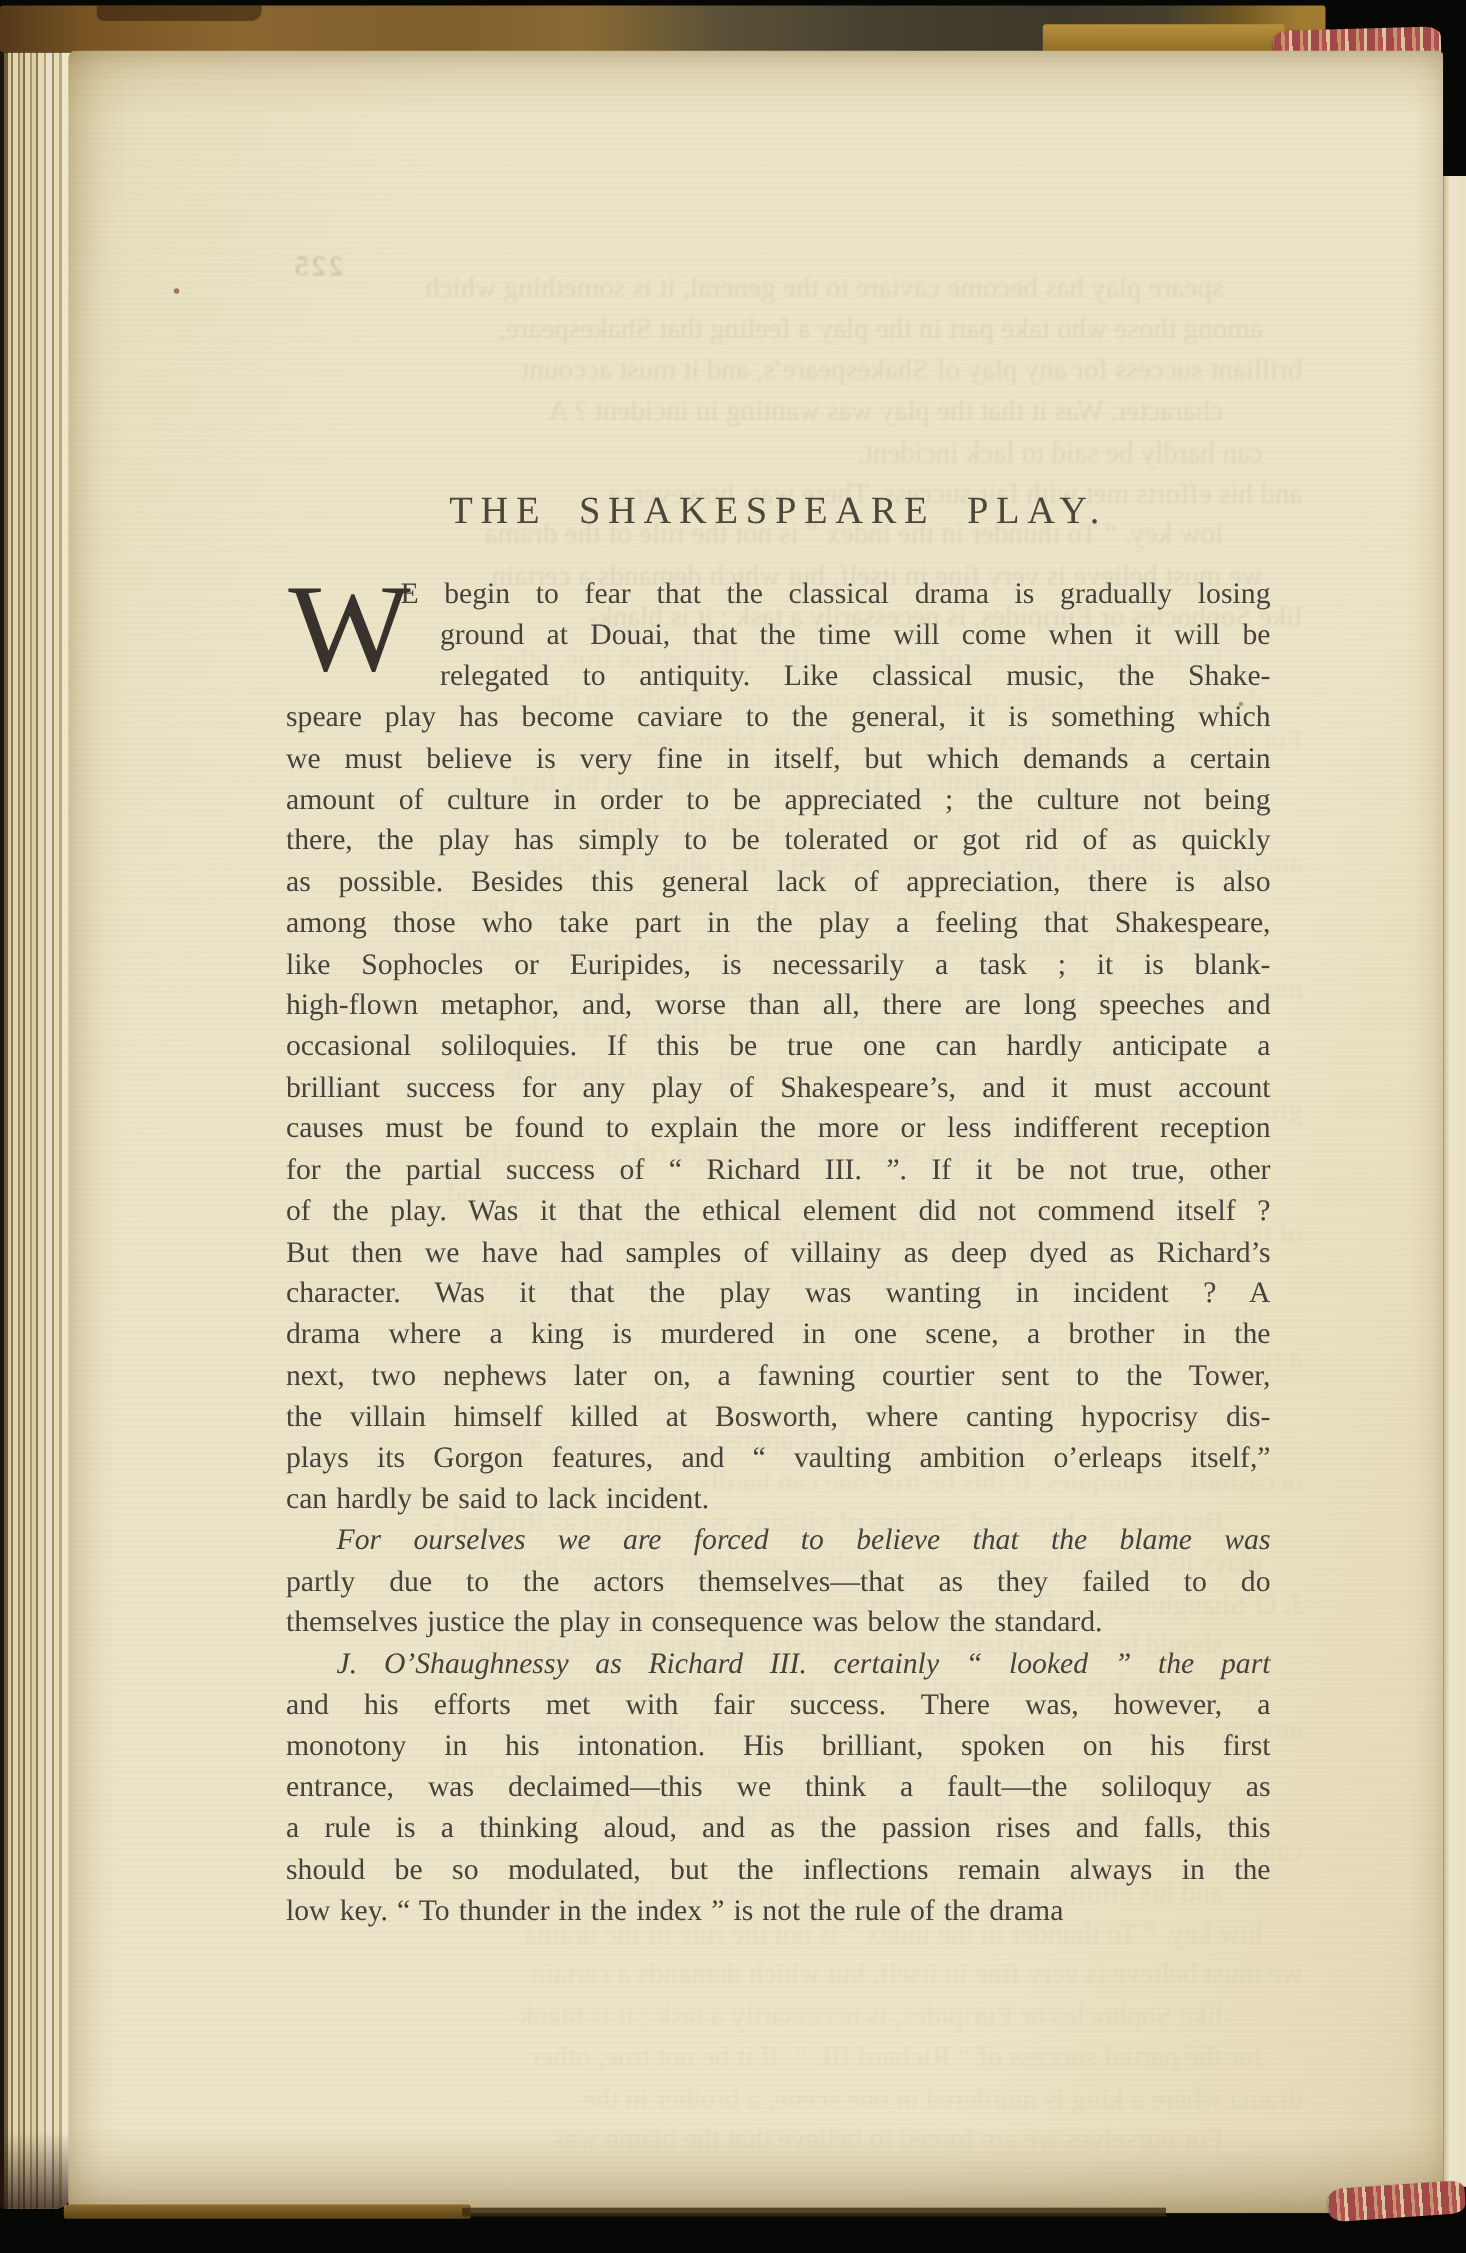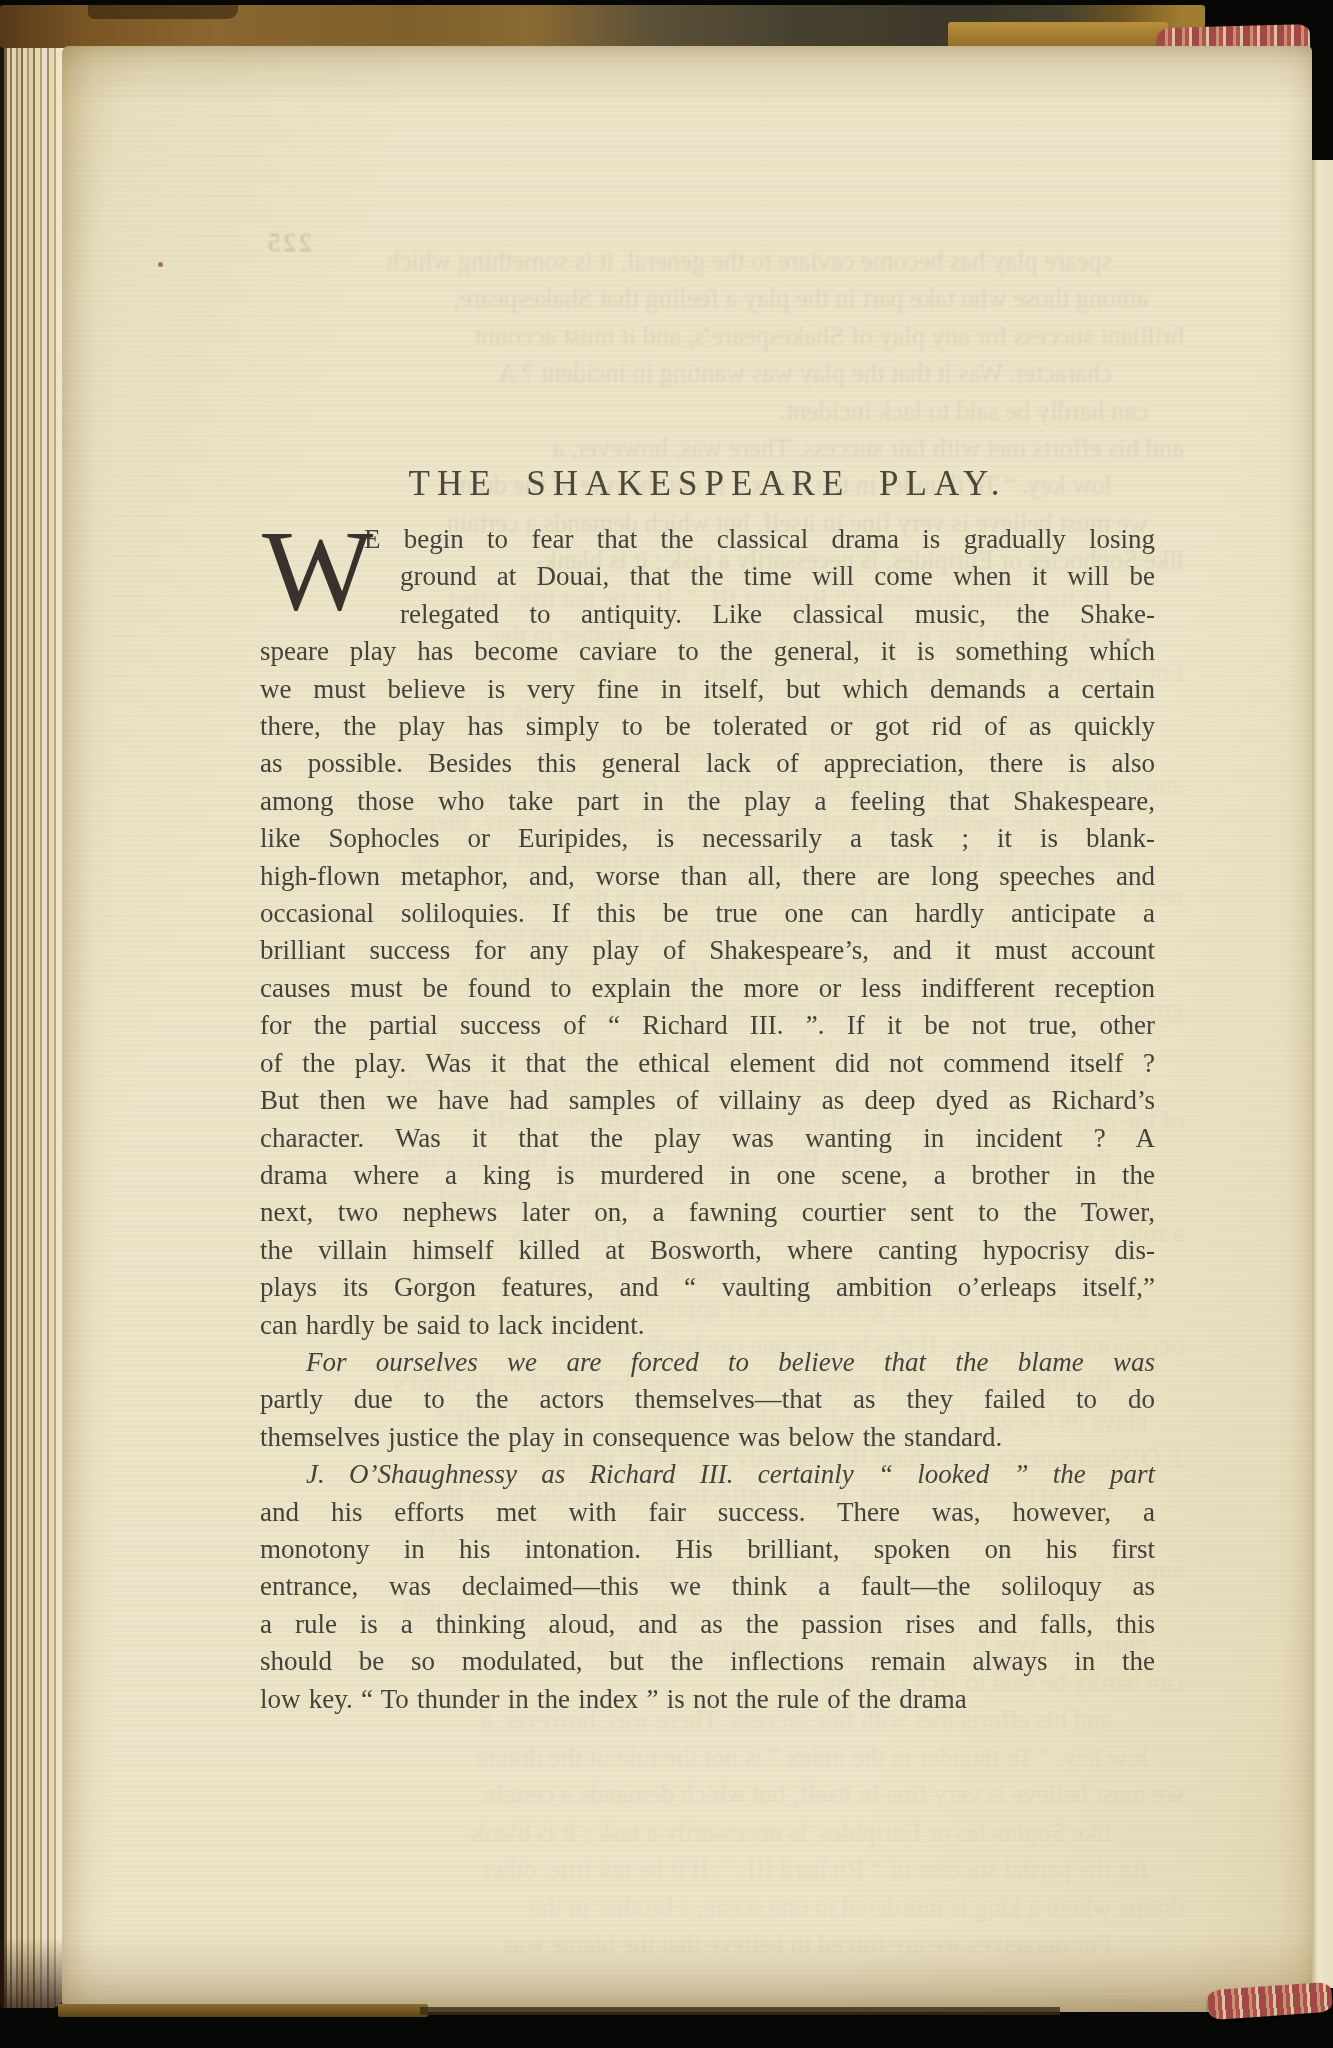--- a/index.html
+++ b/index.html
@@ -52,21 +52,21 @@
   .bleedline{position:absolute;width:900px;white-space:nowrap;overflow:hidden;
     font-size:26.5px;line-height:34px;color:#7c7765;transform:scaleX(-1);
     filter:blur(1.15px);pointer-events:none;}
   #bleed-num{position:absolute;left:203px;top:183px;font-size:25px;letter-spacing:3px;
     color:#a29b82;opacity:.55;transform:scaleX(-1);filter:blur(.9px);z-index:1;}
   .speck{position:absolute;border-radius:50%;z-index:2;}
 
   
   .page-title{position:absolute;left:198px;top:396px;width:895px;z-index:3;
     text-align:center;font-size:35px;line-height:44px;color:#4c463b;
-    letter-spacing:7px;word-spacing:13px;margin-top:20px;}
+    letter-spacing:7px;word-spacing:13px;}
   #body-text{position:absolute;left:198px;top:475px;width:895px;z-index:3;color:var(--ink,#46413a);}
   .para{position:relative;}
   .tline{font-size:27px;line-height:37.4px;word-spacing:1.5px;
     text-align:justify;text-align-last:justify;}
   .tline.endline{text-align-last:left;}
   .tline.indent{padding-left:46px;font-style:italic;}
   .tline.dc0{margin-left:104px;}
   .tline.dcwrap{margin-left:140px;}
   .dropcap{position:absolute;left:2px;top:-6px;font-size:118px;line-height:1;
     color:#37332c;transform:scaleY(.96);transform-origin:top left;}
@@ -138,20 +138,21 @@
 
     <div class="page-title">THE SHAKESPEARE PLAY.</div>
     <div id="body-text">
         <div class="para">
           <span class="dropcap">W</span>
           <div class="tline dc0">E begin to fear that the classical drama is gradually losing</div>
           <div class="tline dcwrap">ground at Douai, that the time will come when it will be</div>
           <div class="tline dcwrap">relegated to antiquity.  Like classical music, the Shake-</div>
           <div class="tline">speare play has become caviare to the general, it is something which</div>
           <div class="tline">we must believe is very fine in itself, but which demands a certain</div>
+          <div class="tline">amount of culture in order to be appreciated ; the culture not being</div>
           <div class="tline">there, the play has simply to be tolerated or got rid of as quickly</div>
           <div class="tline">as possible.  Besides this general lack of appreciation, there is also</div>
           <div class="tline">among those who take part in the play a feeling that Shakespeare,</div>
           <div class="tline">like Sophocles or Euripides, is necessarily a task ; it is blank-</div>
           <div class="tline">high-flown metaphor, and, worse than all, there are long speeches and</div>
           <div class="tline">occasional soliloquies.  If this be true one can hardly anticipate a</div>
           <div class="tline">brilliant success for any play of Shakespeare’s, and it must account</div>
           <div class="tline">causes must be found to explain the more or less indifferent reception</div>
           <div class="tline">for the partial success of “ Richard III. ”.  If it be not true, other</div>
           <div class="tline">of the play.  Was it that the ethical element did not commend itself ?</div>

